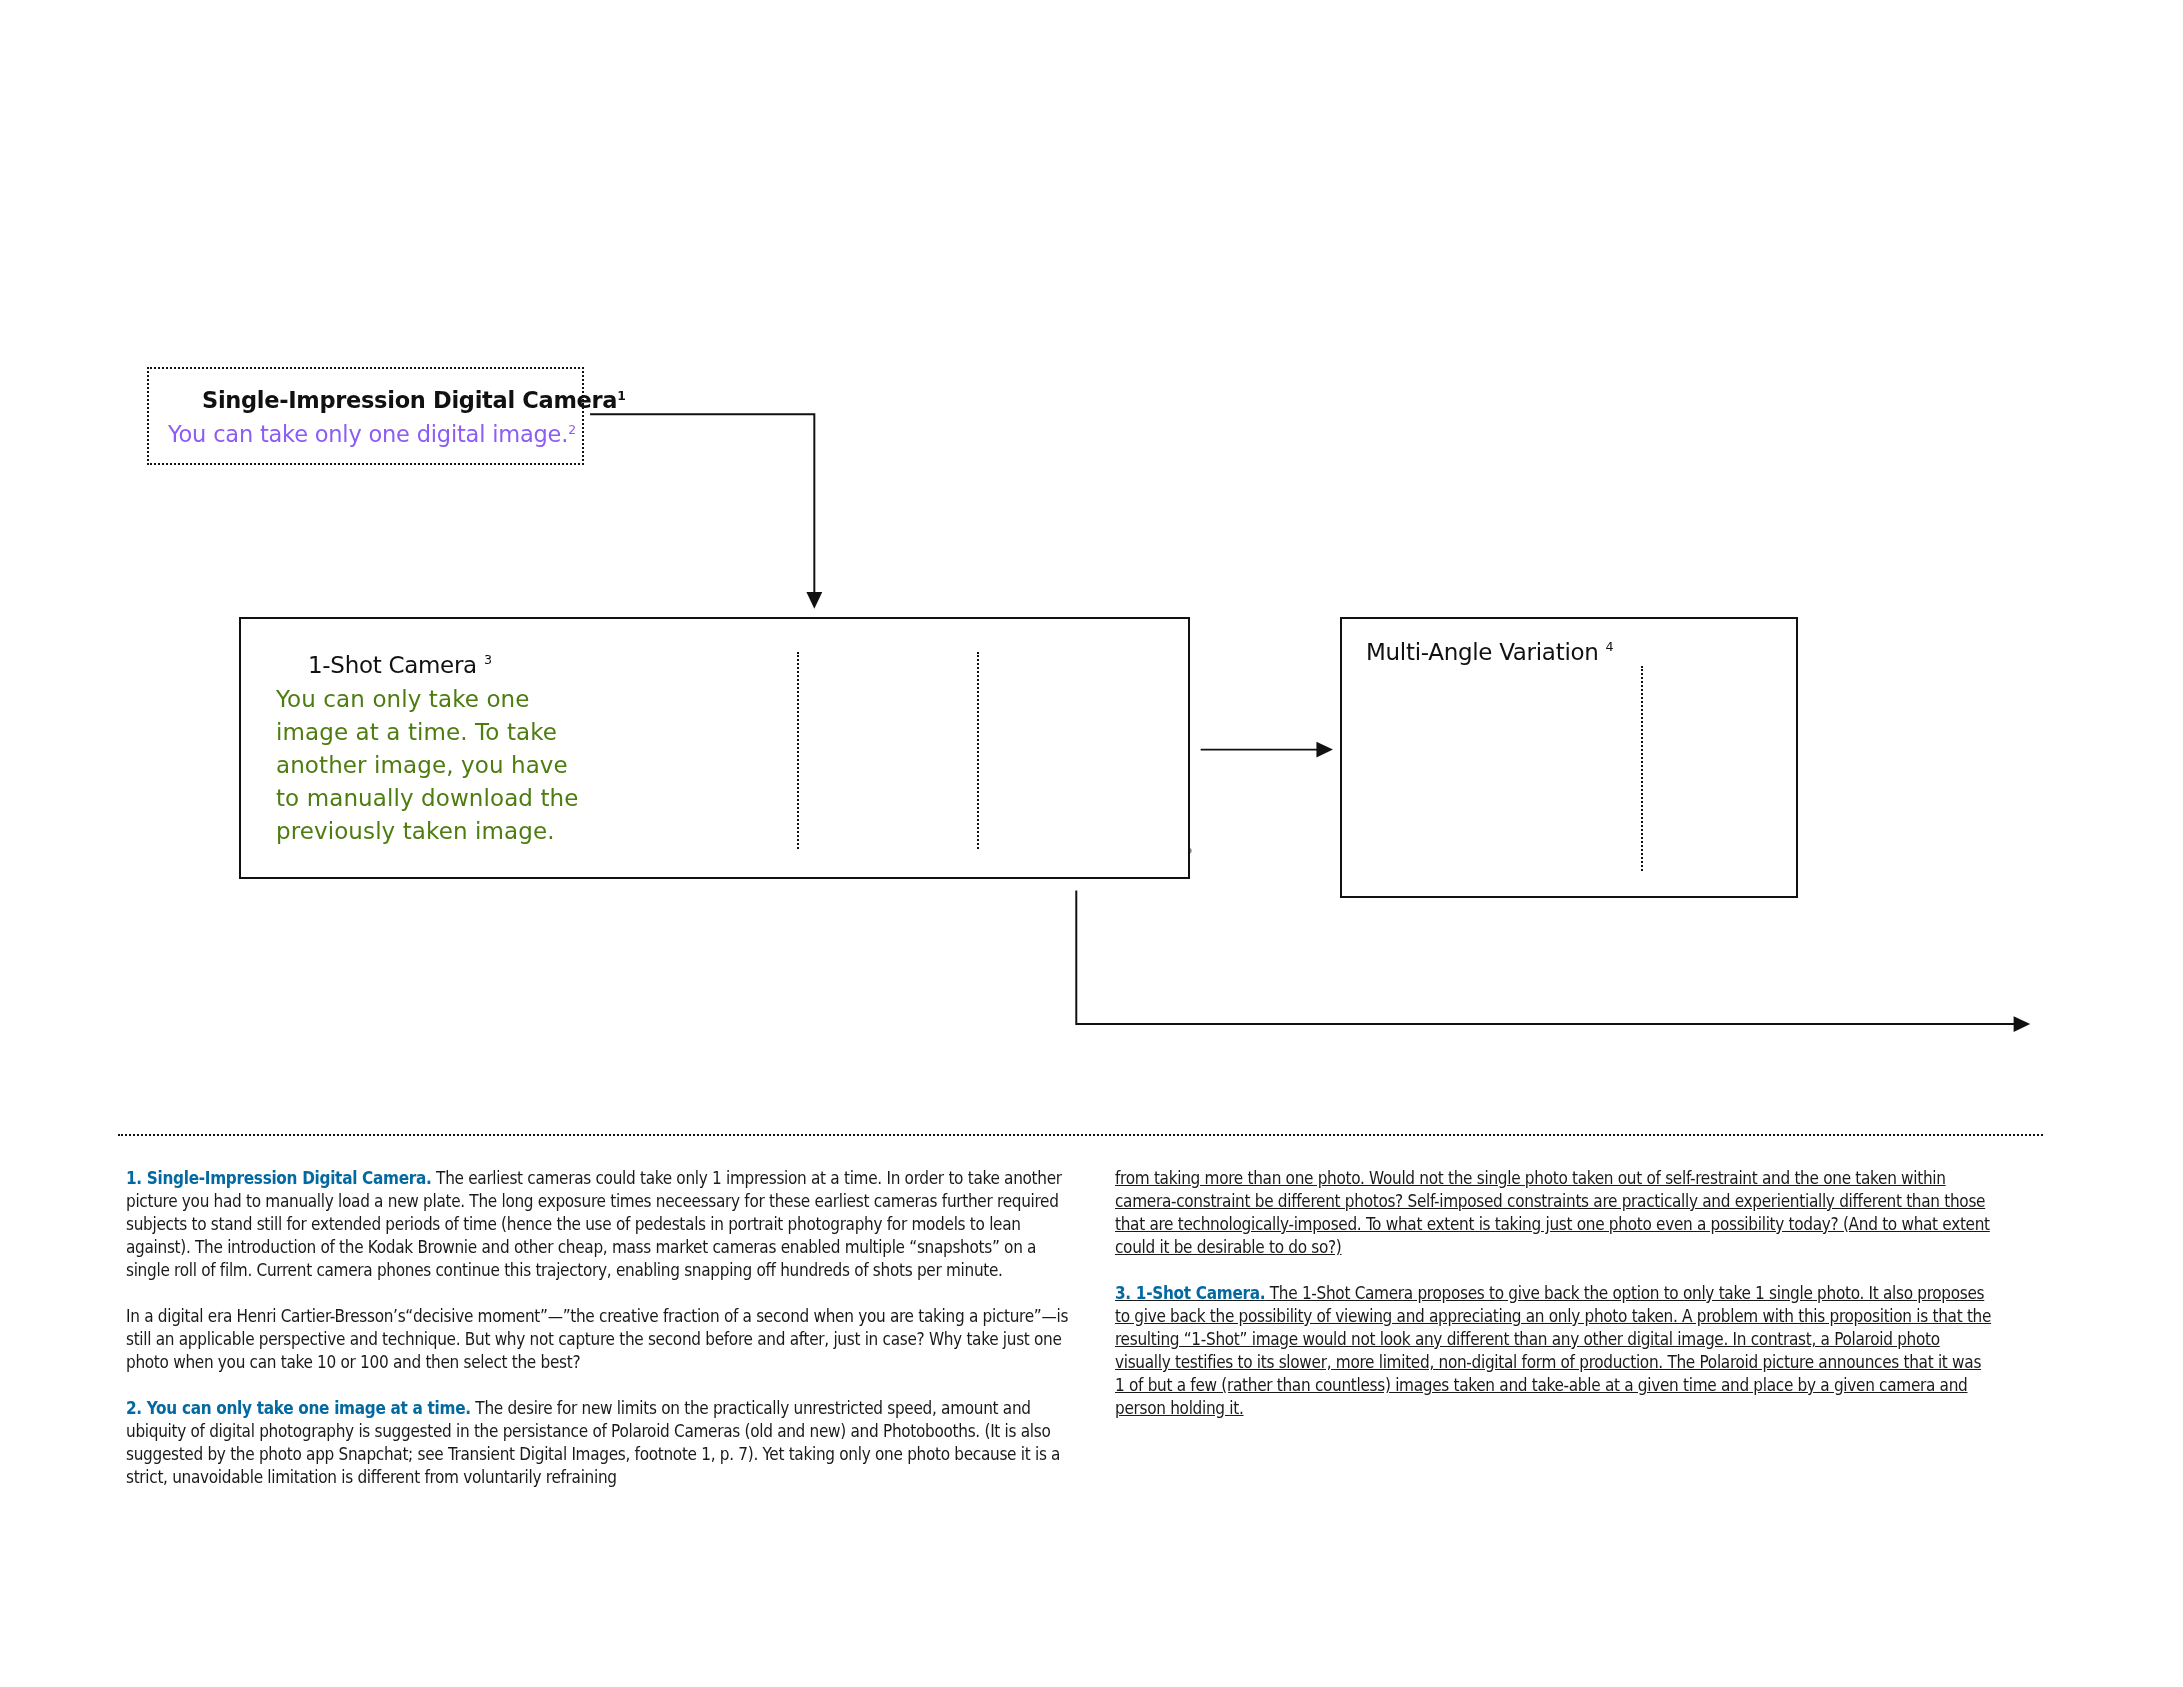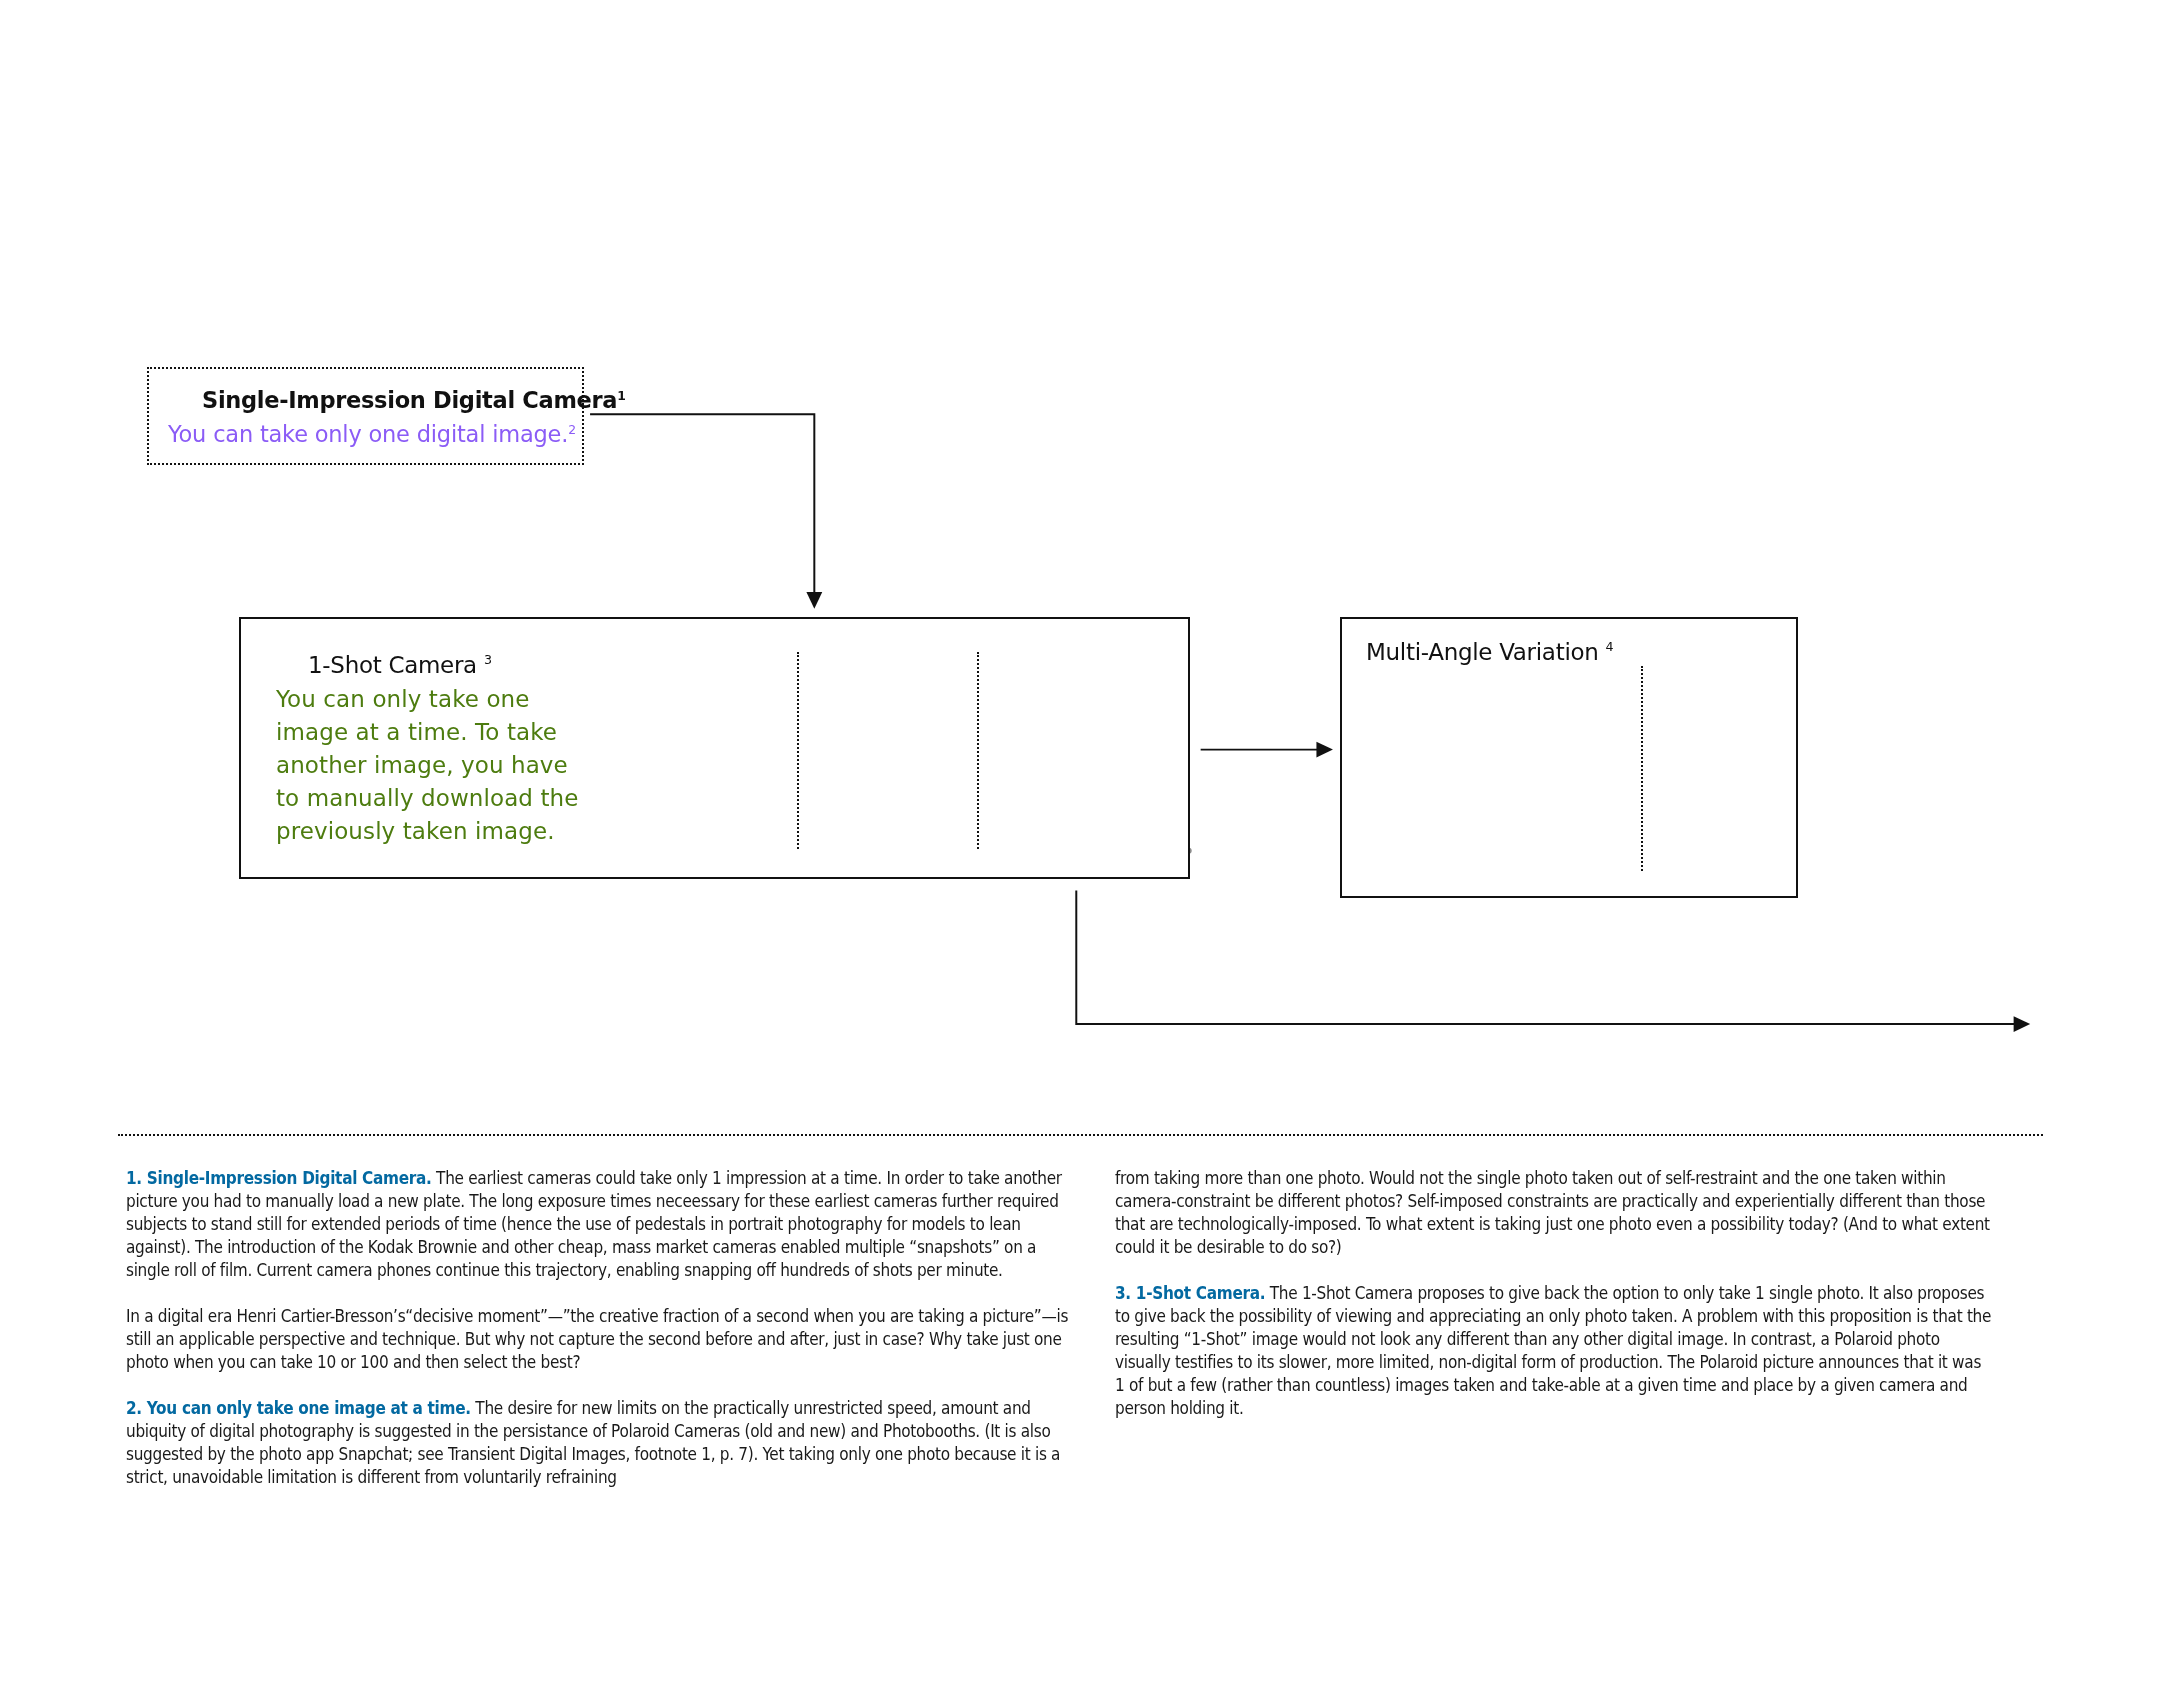--- a/index.html
+++ b/index.html
@@ -28,21 +28,21 @@
 
   svg.full { position:absolute; left:0; top:0; width:2183px; height:1687px; pointer-events:none; }
 
   .hdots { left:118px; top:1134px; width:1925px; border-top:2.6px dotted #111; height:0; }
 
   .notes-col { top:1167px; width:953px; font-size:17px; line-height:23px; color:#1a1a1a;
                font-family:"DejaVu Sans Condensed","DejaVu Sans","Liberation Sans",sans-serif; letter-spacing:-0.3px; }
   .notes-col p { margin:0 0 23px 0; }
   .notes-col b { font-weight:bold; color:#0369a1; }
   .col-left { left:126px; }
-  .col-right { left:1115px; width:880px; }
+  .col-right { left:1115px; width:880px;text-decoration:underline; }
 </style>
 </head>
 <body>
 
 <svg class="full" viewBox="0 0 3300 2550" xmlns="http://www.w3.org/2000/svg">
   <defs>
     <marker id="ah" markerWidth="10" markerHeight="10" refX="9" refY="5" orient="auto" markerUnits="userSpaceOnUse">
       <path d="M0,0 L10,5 L0,10 z" fill="#111"></path>
     </marker>
   </defs>

